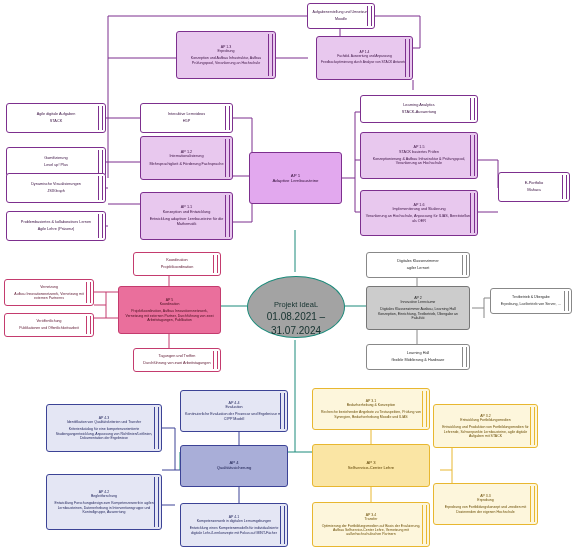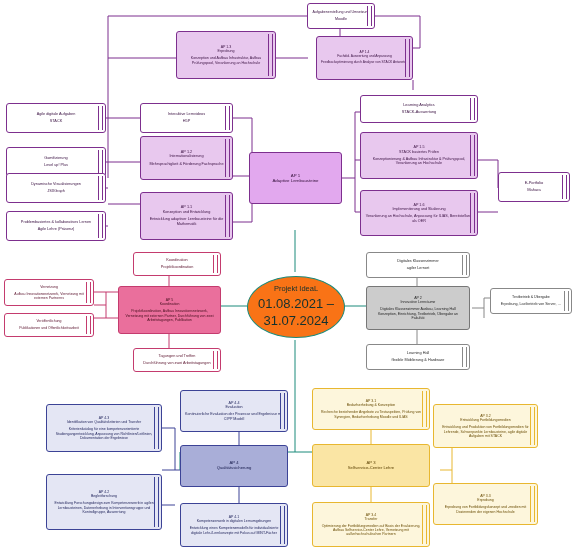--- a/index.html
+++ b/index.html
@@ -41,25 +41,25 @@
   .b-outline::after{content:"";position:absolute;right:2px;top:2px;bottom:2px;width:3px;
                     background:#e4e6f4;border-left:1px solid #3c4396;border-right:1px solid #3c4396;}
   .b-main{background:#a9aed8;border:1px solid #3c4396;}
 
   
   .y-outline{background:#fdf6dc;border:1px solid #e8b730;}
   .y-outline::after{content:"";position:absolute;right:2px;top:2px;bottom:2px;width:3px;
                     background:#fdf6dc;border-left:1px solid #e8b730;border-right:1px solid #e8b730;}
   .y-main{background:#fae5a4;border:1px solid #e8b730;}
 
-  .center-node{position:absolute;background:#f97316;border:1px solid #1b8a7a;
+  .center-node{position:absolute;background:#a3a3a3;border:1px solid #1b8a7a;
       border-radius:50%/50%;display:flex;flex-direction:column;align-items:center;
-      justify-content:center;text-align:center;color:#14312e;}
+      justify-content:flex-end;text-align:center;color:#14312e;}
   .center-node .c1{font-size:7.5px;line-height:1.35;}
-  .center-node .c2{font-size:13px;line-height:1.35;}
+  .center-node .c2{font-size:10px;line-height:1.35;}
 </style>
 </head>
 <body>
 
 <div id="canvas">
 
   <svg class="lines" viewBox="0 0 576 550">
     <g fill="none" stroke-width="1">
 
       <g stroke="#7d2f8e">

